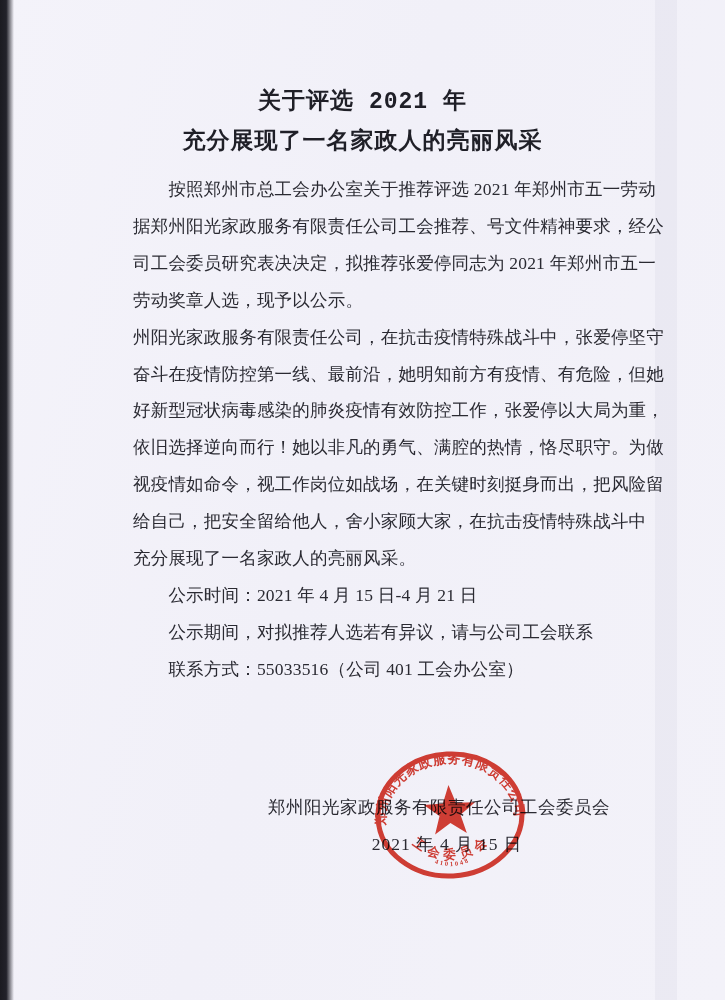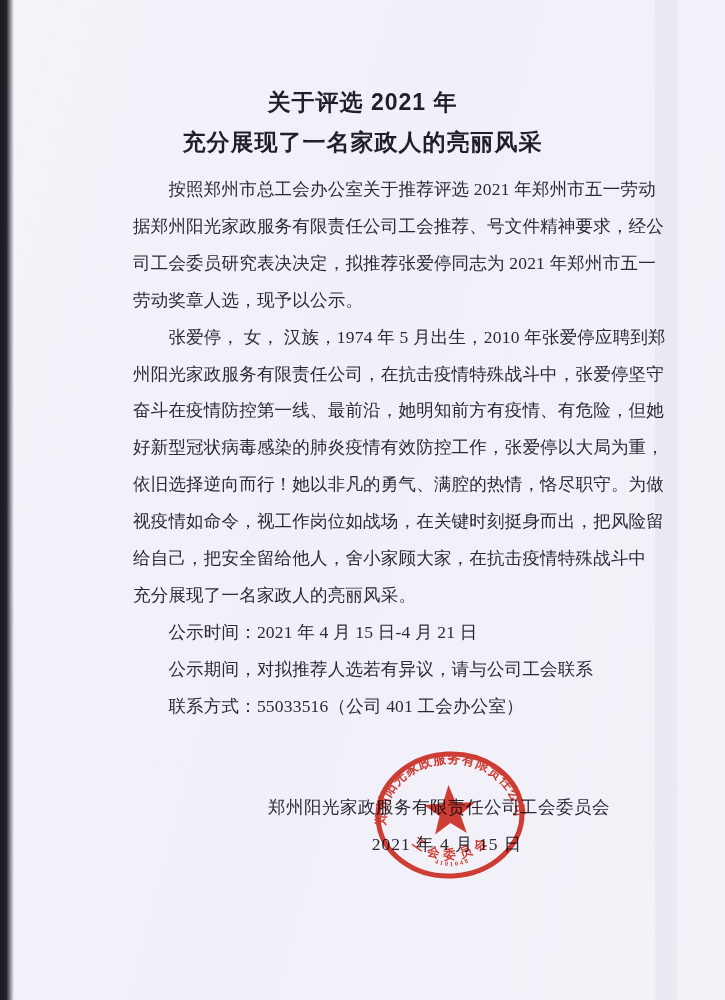--- a/index.html
+++ b/index.html
@@ -17,21 +17,21 @@
     position:absolute; left:0; top:0; width:14px; height:1000px;
     background:linear-gradient(to right,#1b1b21 0%,#22222a 45%,rgba(34,34,42,0) 100%);
   }
   .streak {
     position:absolute; left:655px; top:0; width:22px; height:1000px;
     background:rgba(195,195,212,0.16);
   }
   .title-block {
     position:absolute; left:0; top:82px; width:725px;
     text-align:center;
-    font-family:Liberation Sans, sans-serif;
+    font-family:Liberation Mono, monospace;
     font-weight:700; font-size:23px; line-height:40px;
     color:#1f1f27; letter-spacing:1px;
   }
   .body-block {
     position:absolute; left:100px; top:171px; width:535px;
   }
   .body-block .line {
     white-space:pre; line-height:36.9px; font-size:17.5px;
     color:#2a2a32; letter-spacing:0.2px;margin-left:33px;
   }
@@ -64,21 +64,20 @@
   <div class="title-block">
     <div>关于评选 2021 年</div>
     <div>充分展现了一名家政人的亮丽风采</div>
   </div>
 
   <div class="body-block">
     <div class="line">　　按照郑州市总工会办公室关于推荐评选 2021 年郑州市五一劳动</div>
     <div class="line">据郑州阳光家政服务有限责任公司工会推荐、号文件精神要求，经公</div>
     <div class="line">司工会委员研究表决决定，拟推荐张爱停同志为 2021 年郑州市五一</div>
     <div class="line">劳动奖章人选，现予以公示。</div>
-    <div class="line">　　张爱停， 女， 汉族，1974 年 5 月出生，2010 年张爱停应聘到郑</div>
     <div class="line">州阳光家政服务有限责任公司，在抗击疫情特殊战斗中，张爱停坚守</div>
     <div class="line">奋斗在疫情防控第一线、最前沿，她明知前方有疫情、有危险，但她</div>
     <div class="line">好新型冠状病毒感染的肺炎疫情有效防控工作，张爱停以大局为重，</div>
     <div class="line">依旧选择逆向而行！她以非凡的勇气、满腔的热情，恪尽职守。为做</div>
     <div class="line">视疫情如命令，视工作岗位如战场，在关键时刻挺身而出，把风险留</div>
     <div class="line">给自己，把安全留给他人，舍小家顾大家，在抗击疫情特殊战斗中</div>
     <div class="line">充分展现了一名家政人的亮丽风采。</div>
     <div class="line">　　公示时间：2021 年 4 月 15 日-4 月 21 日</div>
     <div class="line">　　公示期间，对拟推荐人选若有异议，请与公司工会联系</div>
     <div class="line">　　联系方式：55033516（公司 401 工会办公室）</div>

